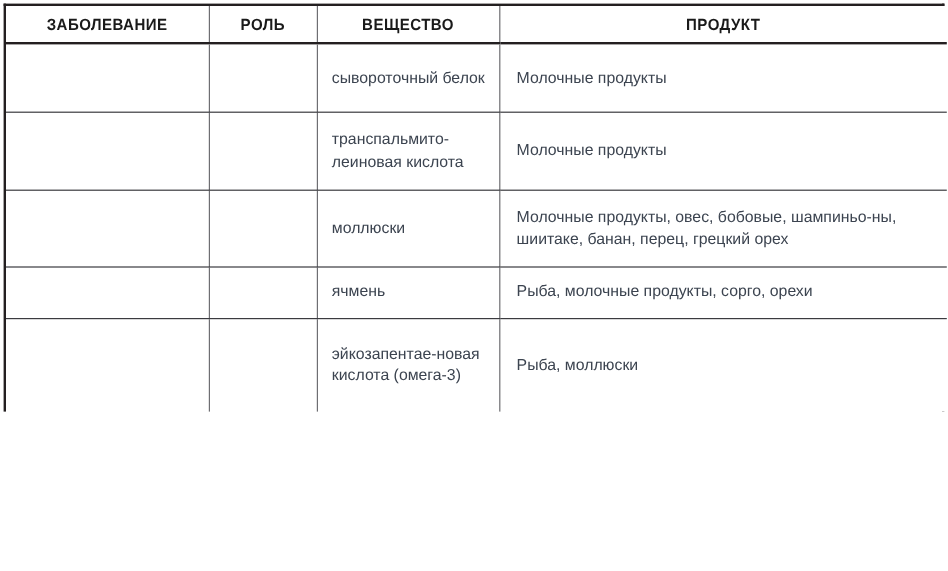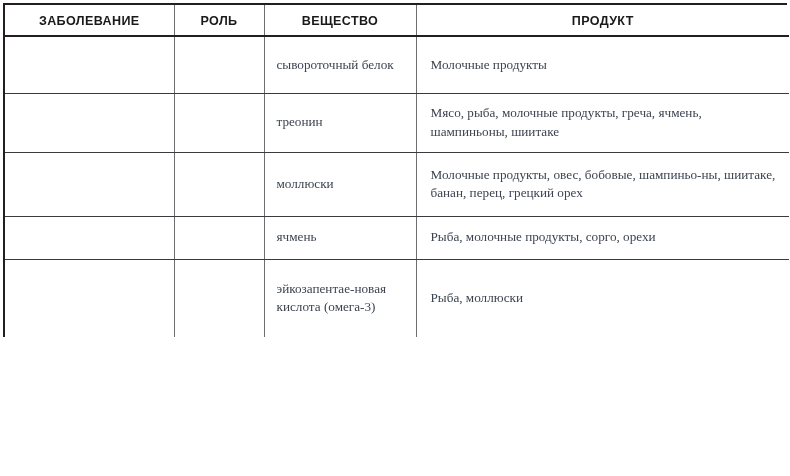--- a/index.html
+++ b/index.html
@@ -58,21 +58,20 @@
 
   tbody td {
     border-right: 1px solid #6e6e72;
     border-bottom: 1.4px solid #3b3b3f;
     padding: 9px 11px 9px 12px;
     font-size: 13.2px;
     line-height: 1.38;
     color: #3c4450;
     vertical-align: middle;
     text-align: left;
-    font-family: Liberation Serif, serif;
   }
   tbody td:last-child { border-right: none; }
 
   td.cell-disease,
   td.cell-role {
     padding: 0;
   }
 
   td.cell-substance {
     color: #3c4450;
@@ -108,27 +107,27 @@
     </thead>
     <tbody>
 
       <tr style="height:57px">
         <td class="cell-disease"></td>
         <td class="cell-role"></td>
         <td class="cell-substance">сывороточный белок</td>
         <td class="cell-product">Молочные продукты</td>
       </tr>
 
-
-      <tr style="height:59px">
+      <tr style="height:65px">
         <td class="cell-disease"></td>
         <td class="cell-role"></td>
-        <td class="cell-substance">треонин</td>
-        <td class="cell-product">Мясо, рыба, молочные продукты, греча, ячмень, шампиньоны, шиитаке</td>
+        <td class="cell-substance">транспальмито-леиновая кислота</td>
+        <td class="cell-product">Молочные продукты</td>
       </tr>
+
 
       <tr style="height:64px">
         <td class="cell-disease"></td>
         <td class="cell-role"></td>
         <td class="cell-substance">моллюски</td>
         <td class="cell-product">Молочные продукты, овес, бобовые, шампиньо-ны, шиитаке, банан, перец, грецкий орех</td>
       </tr>
 
 
       <tr style="height:43px">

